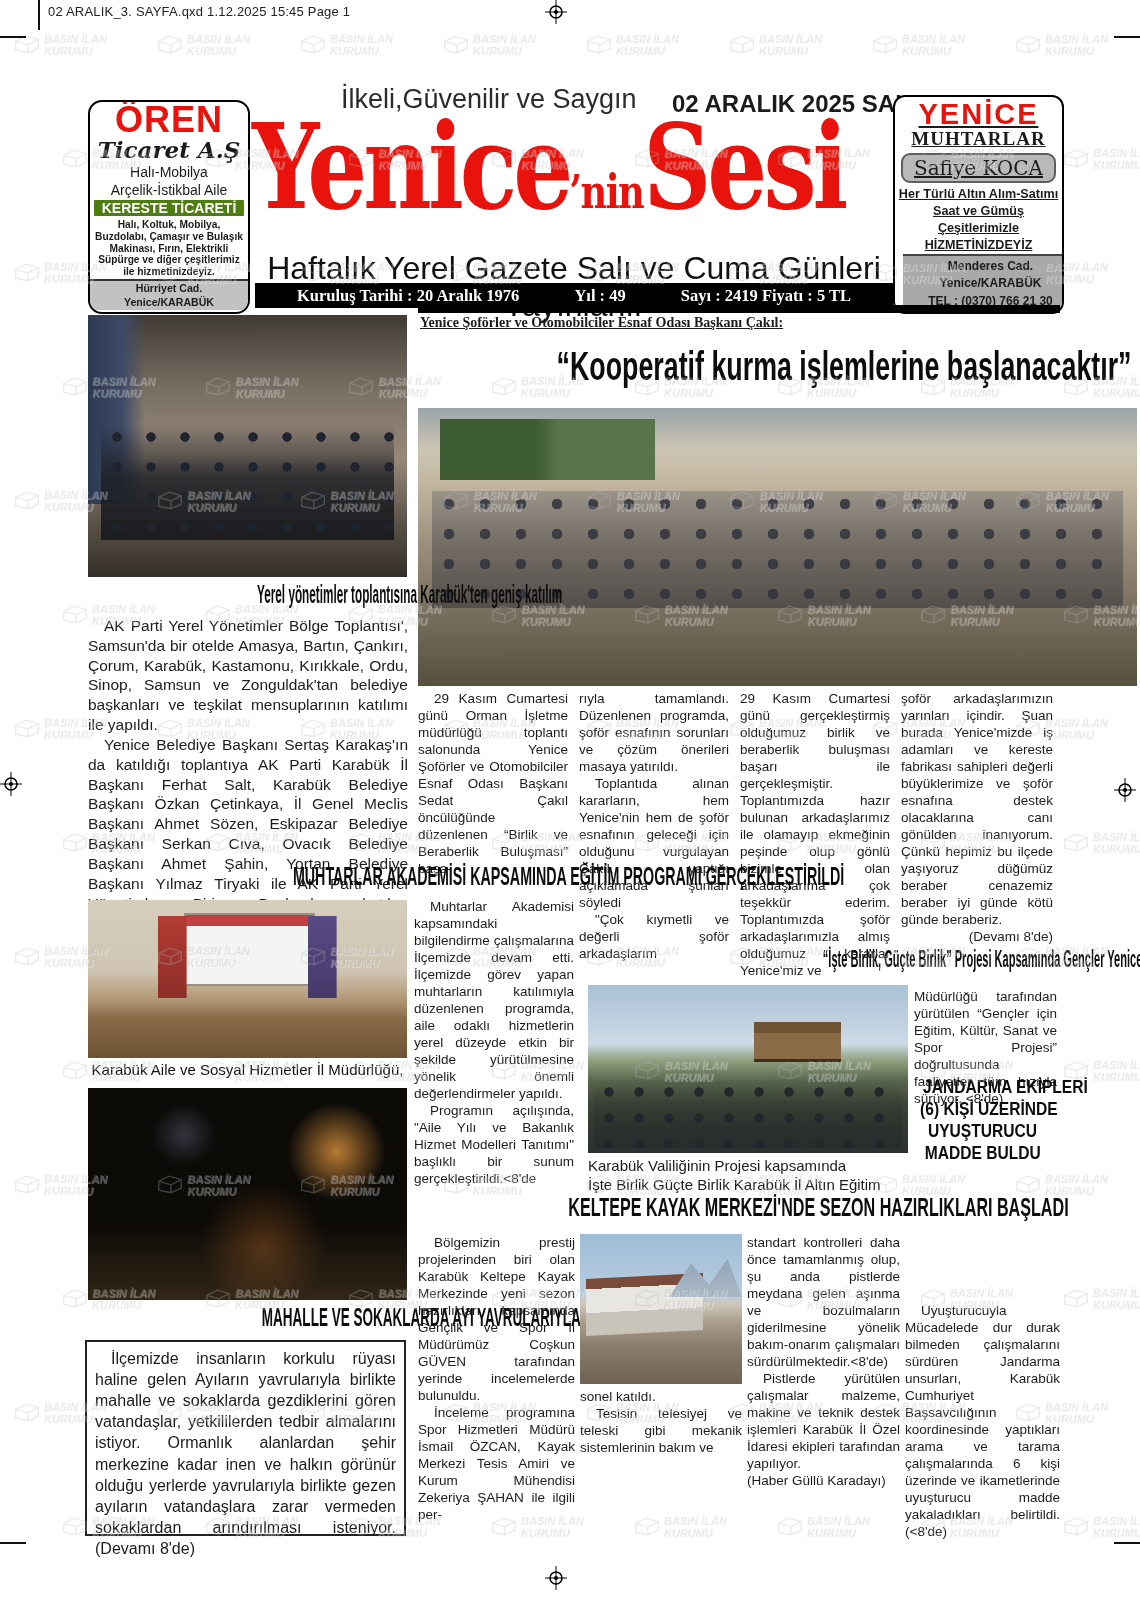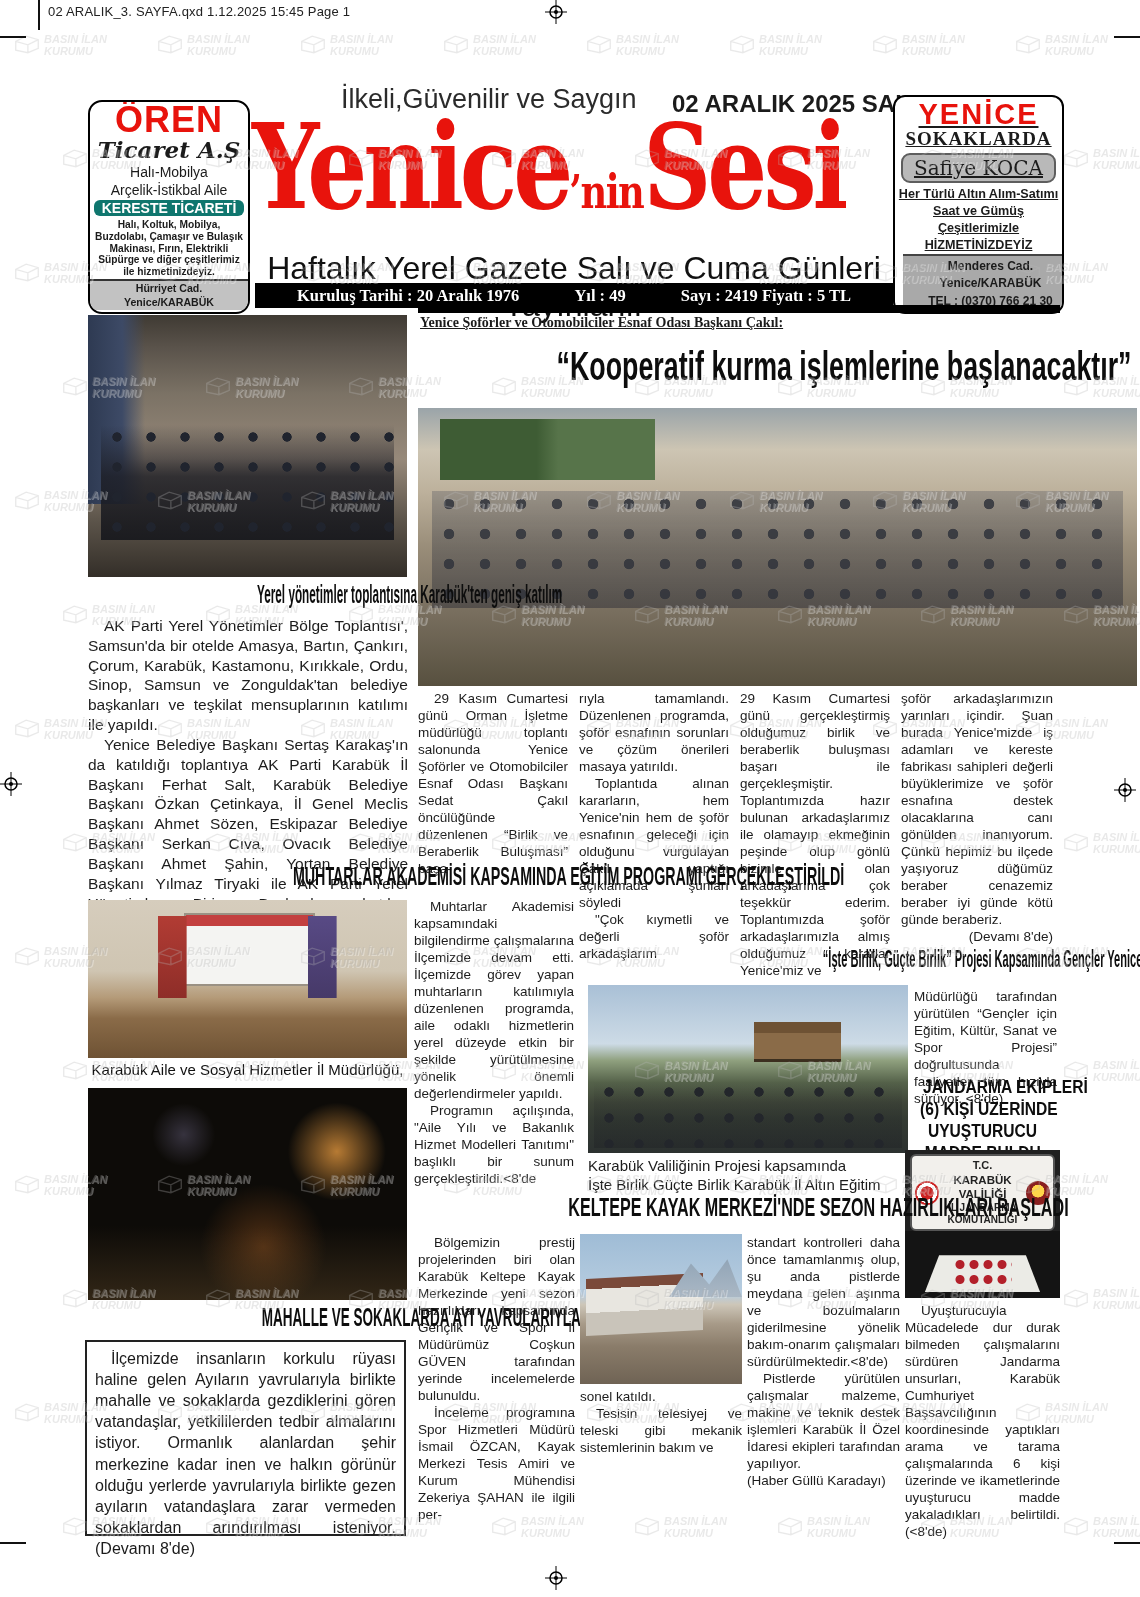--- a/index.html
+++ b/index.html
@@ -14,21 +14,21 @@
   .wm-layer{position:absolute;inset:0;z-index:30;pointer-events:none;}
   .wm{position:absolute;display:flex;gap:4px;align-items:flex-start;opacity:.5;}
   .wm .wm-txt{font-size:11px;font-weight:bold;font-style:italic;color:rgba(175,175,175,.55);
       text-shadow:1px 1px 0 rgba(255,255,255,.65);line-height:1.05;white-space:nowrap;}
   
   .oren-ad{position:absolute;left:88px;top:100px;width:158px;height:210px;border:2.5px solid #000;
       border-radius:14px;overflow:hidden;text-align:center;background:#fff;}
   .oren-title{font-size:36px;font-weight:bold;color:var(--red);line-height:1;margin-top:0;letter-spacing:1px;}
   .oren-sub{font-family:"DejaVu Serif",serif;font-style:italic;font-size:23px;font-weight:bold;line-height:1.05;}
   .oren-l1{font-size:14px;line-height:1.15;margin-top:2px;}
-  .oren-badge{background:#0f766e;color:#fff;font-weight:bold;font-size:14px;margin:2px 4px;border-radius:6px;}
+  .oren-badge{background:#4d7c0f;color:#fff;font-weight:bold;font-size:14px;margin:2px 4px;border-radius:1px;}
   .oren-desc{font-size:10.2px;font-weight:bold;line-height:1.15;padding:1px 3px;}
   .oren-foot{background:#c2c2c2;border-top:2px solid #333;font-weight:bold;font-size:10.6px;line-height:1.3;padding:1px 0;}
   .motto{position:absolute;left:341px;top:84px;font-size:27px;color:#2b2b2b;}
   .issue-date{position:absolute;left:672px;top:90px;font-size:24px;font-weight:bold;}
   .paper-logo{position:absolute;left:252px;top:96px;width:640px;height:165px;white-space:nowrap;
       transform:scaleX(.8);transform-origin:0 50%;color:var(--red);font-family:"DejaVu Serif",serif;font-weight:bold;}
   .logo-big{font-size:118px;letter-spacing:-5px;line-height:1.2;}
   .logo-small{font-size:46px;letter-spacing:-2px;}
   .paper-subtitle{position:absolute;left:255px;top:250px;width:638px;text-align:center;font-size:32px;color:#111;}
   .found-band{position:absolute;left:255px;top:283px;width:638px;height:25px;background:#000;color:#fff;
@@ -171,21 +171,21 @@
   </div>
   <div class="paper-subtitle">Haftalık Yerel Gazete Salı ve Cuma Günleri Yayınlanır</div>
   <div class="found-band">
     <span>Kuruluş Tarihi : 20 Aralık 1976</span>
     <span>Yıl : 49</span>
     <span>Sayı : 2419 Fiyatı : 5 TL</span>
   </div>
 
   <div class="kuyumcu-ad">
     <div class="kyc-title">YENİCE</div>
-    <div class="kyc-sub">SOKAKLARDA</div>
+    <div class="kyc-sub">MUHTARLAR</div>
     <div class="kyc-owner">Safiye KOCA</div>
     <div class="kyc-line">Her Türlü Altın Alım-Satımı</div>
     <div class="kyc-line">Saat ve Gümüş Çeşitlerimizle</div>
     <div class="kyc-line">HİZMETİNİZDEYİZ</div>
     <div class="kyc-foot">
       <div>Menderes Cad. Yenice/KARABÜK</div>
       <div>TEL : (0370) 766 21 30</div>
     </div>
   </div>
 
@@ -249,32 +249,20 @@
   <div class="col" style="left:914px;top:988px;width:143px;height:92px;">
     <p>Müdürlüğü tarafından yürütülen “Gençler için Eğitim, Kültür, Sanat ve Spor Projesi” doğrultusunda faaliyetler tüm hızıyla sürüyor.  &lt;8'de)</p>
   </div>
 
   <div class="hl" style="left:905px;top:1076px;width:155px;font-size:19px;line-height:1.15;">
     <div><span class="cx" style="--sx:.82;">JANDARMA EKİPLERİ</span></div>
     <div><span class="cx" style="--sx:.82;">(6) KİŞİ ÜZERİNDE</span></div>
     <div><span class="cx" style="--sx:.82;">UYUŞTURUCU</span></div>
     <div><span class="cx" style="--sx:.82;">MADDE BULDU</span></div>
   </div>
-  <div class="photo ph-jand" style="left:905px;top:1150px;width:155px;height:148px;">
-    <div class="jand-board">
-      <span class="jand-emblem left"></span>
-      <div class="jand-text">
-        <div class="l1">T.C.</div>
-        <div class="l2">KARABÜK VALİLİĞİ</div>
-        <div class="l3">İL JANDARMA KOMUTANLIĞI</div>
-      </div>
-      <span class="jand-emblem right"></span>
-    </div>
-    <div class="jand-evidence"></div>
-  </div>
   <div class="col" style="left:905px;top:1302px;width:155px;height:220px;">
     <p class="ind">Uyuşturucuyla Mücadelede dur durak bilmeden çalışmalarını sürdüren Jandarma unsurları, Karabük Cumhuriyet Başsavcılığının koordinesinde yaptıkları arama ve tarama çalışmalarında 6 kişi üzerinde ve ikametlerinde uyuşturucu madde yakaladıkları belirtildi.(&lt;8'de)</p>
   </div>
 
   <div class="hl" style="left:415px;top:1192px;width:488px;font-size:26px;">
     <span class="cx" style="--sx:.62;">KELTEPE KAYAK MERKEZİ'NDE SEZON HAZIRLIKLARI BAŞLADI</span>
   </div>
   <div class="col" style="left:418px;top:1234px;width:157px;height:300px;">
     <p class="ind">Bölgemizin prestij projelerinden biri olan Karabük Keltepe Kayak Merkezinde yeni sezon hazırlıkları kapsamında Gençlik ve Spor İl Müdürümüz Coşkun GÜVEN tarafından yerinde incelemelerde bulunuldu.</p>
     <p class="ind">İnceleme programına Spor Hizmetleri Müdürü İsmail ÖZCAN, Kayak Merkezi Tesis Amiri ve Kurum Mühendisi Zekeriya ŞAHAN ile ilgili per-</p>

